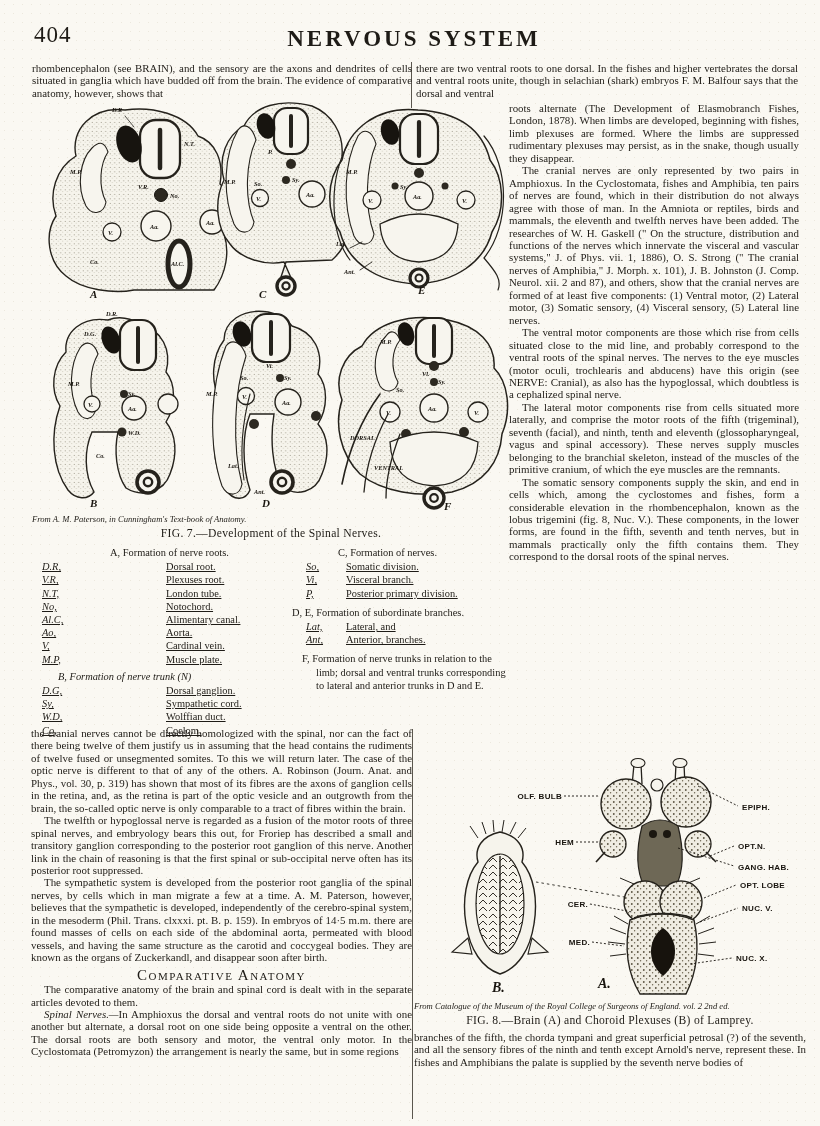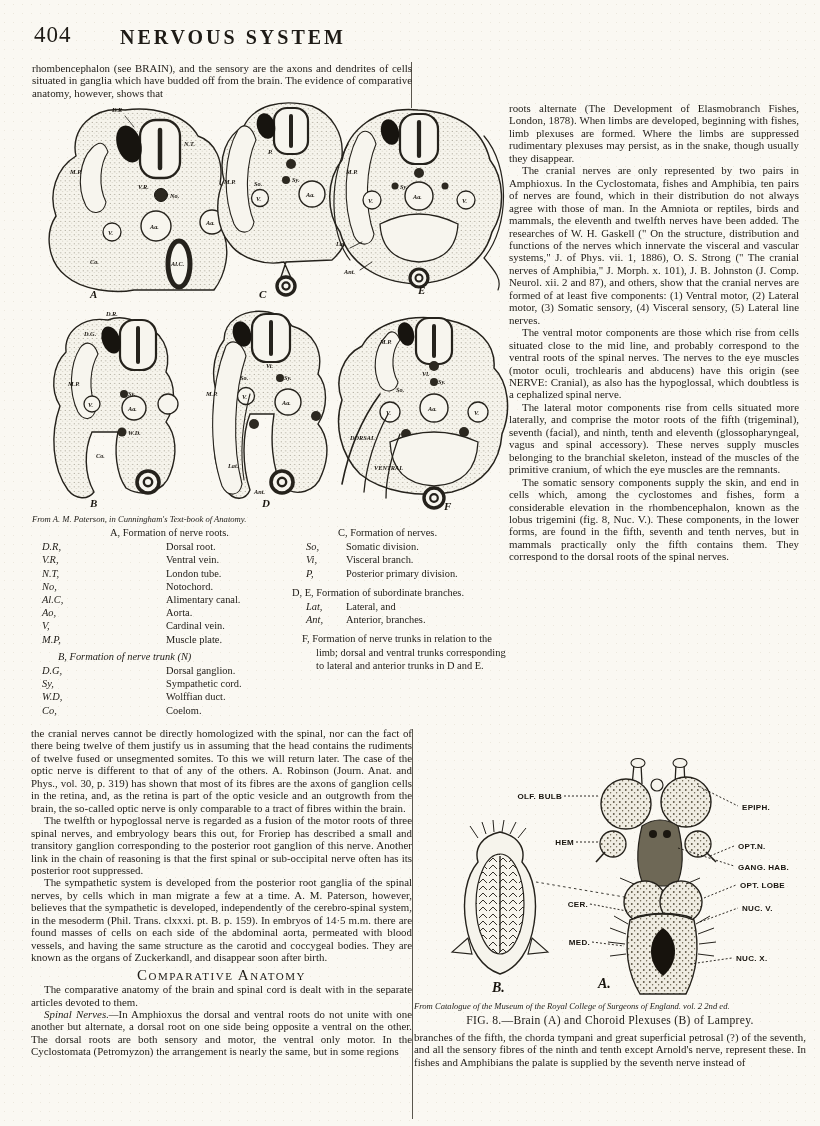--- a/index.html
+++ b/index.html
@@ -2,22 +2,22 @@
 <html><head>
 <meta charset="utf-8">
 <style>
   html,body{margin:0;padding:0;background:#d8d4cb;}
   .page{position:relative;width:820px;height:1126px;margin:0 auto;
     background:#faf8f2;
     background-image:radial-gradient(#ece8dd 0.5px, transparent 0.6px);
     background-size:9px 9px;
     color:#1e1b16;font-family:"Liberation Serif","DejaVu Serif",serif;overflow:hidden;}
   .pgnum{position:absolute;left:34px;top:22px;font-size:23px;letter-spacing:1px;}
-  .ptitle{position:absolute;left:120px;right:112px;top:26px;
-    font-size:20px;letter-spacing:3px;font-weight:bold;font-stretch:normal;}
+  .ptitle{position:absolute;left:120px;right:112px;top:26px;text-align:center;
+    font-size:23px;letter-spacing:3px;font-weight:bold;font-stretch:normal;}
   .bodytext{font-size:10.9px;line-height:12.45px;text-align:justify;}
   .bodytext p{margin:0;text-indent:13px;}
   .bodytext p.noind{text-indent:0;}
   .ital{font-style:italic;}
   .colL-top{position:absolute;left:32px;top:62px;width:380px;}
   .colR-top{position:absolute;left:416px;top:62px;width:382px;}
   .colR-narrow{position:absolute;left:509px;top:102px;width:290px;}
   .colR-tail{position:absolute;left:414px;top:735px;width:386px;}
   .colL-main{position:absolute;left:31px;top:727px;width:381px;}
   .vr{position:absolute;width:1px;background:#5a564d;}
@@ -29,21 +29,21 @@
   .attr{font-style:italic;font-size:8.6px;line-height:10px;margin:0;}
   .figcap{font-size:11.6px;text-align:center;letter-spacing:0.3px;margin:3px 0 4px 0;}
   .leg-cols{display:flex;font-size:10.4px;line-height:13.2px;}
   .leg-left{width:260px;}
   .leg-right{width:218px;}
   .leg-h{margin:2px 0 1px 0;}
   .leg-hA{padding-left:78px;}
   .leg-hB{padding-left:26px;margin-top:4px;font-style:italic;}
   .leg-hC{padding-left:46px;}
   .leg-hDE{margin-top:6px;}
-  .leg-row{display:flex;padding-left:10px;}
+  .leg-row{display:flex;padding-left:10px;text-decoration:underline;}
   .leg-abbr{width:124px;font-style:italic;flex:none;}
   .leg-right .leg-row{padding-left:14px;}
   .leg-right .leg-abbr{width:40px;}
   .leg-f{margin-top:6px;padding-left:24px;text-indent:-14px;}
   .subhead{font-variant:small-caps;text-align:center;font-size:15px;
     letter-spacing:1.5px;margin:5px 0 2px 0 !important;text-indent:0 !important;}
   .fig8-block{position:absolute;left:414px;top:1001px;width:392px;}
   .fig8-block .attr{margin-bottom:1px;}
   svg text{font-family:"Liberation Serif","DejaVu Serif",serif;}
   .dlab{font-size:6.3px;font-style:italic;font-weight:bold;fill:#19150f;}
@@ -59,20 +59,23 @@
   <div class="pgnum">404</div>
   <div class="ptitle">NERVOUS SYSTEM</div>
 
   <div class="vr vr1"></div>
   <div class="vr vr2"></div>
 
   <div class="colL-top bodytext">
     <p class="noind">rhombencephalon (see BRAIN), and the sensory are the axons and dendrites of cells situated in ganglia which have budded off from the brain. The evidence of comparative anatomy, however, shows that</p>
   </div>
 
+  <div class="colR-top bodytext">
+    <p class="noind">there are two ventral roots to one dorsal. In the fishes and higher vertebrates the dorsal and ventral roots unite, though in selachian (shark) embryos F. M. Balfour says that the dorsal and ventral</p>
+  </div>
 
   <div class="colR-narrow bodytext">
     <p class="noind">roots alternate (The Development of Elasmobranch Fishes, London, 1878). When limbs are developed, beginning with fishes, limb plexuses are formed. Where the limbs are suppressed rudimentary plexuses may persist, as in the snake, though usually they disappear.</p>
     <p>The cranial nerves are only represented by two pairs in Amphioxus. In the Cyclostomata, fishes and Amphibia, ten pairs of nerves are found, which in their distribution do not always agree with those of man. In the Amniota or reptiles, birds and mammals, the eleventh and twelfth nerves have been added. The researches of W. H. Gaskell (" On the structure, distribution and functions of the nerves which innervate the visceral and vascular systems," J. of Phys. vii. 1, 1886), O. S. Strong (" The cranial nerves of Amphibia," J. Morph. x. 101), J. B. Johnston (J. Comp. Neurol. xii. 2 and 87), and others, show that the cranial nerves are formed of at least five components: (1) Ventral motor, (2) Lateral motor, (3) Somatic sensory, (4) Visceral sensory, (5) Lateral line nerves.</p>
     <p>The ventral motor components are those which rise from cells situated close to the mid line, and probably correspond to the ventral roots of the spinal nerves. The nerves to the eye muscles (motor oculi, trochlearis and abducens) have this origin (see NERVE: Cranial), as also has the hypoglossal, which doubtless is a cephalized spinal nerve.</p>
     <p>The lateral motor components rise from cells situated more laterally, and comprise the motor roots of the fifth (trigeminal), seventh (facial), and ninth, tenth and eleventh (glossopharyngeal, vagus and spinal accessory). These nerves supply muscles belonging to the branchial skeleton, instead of the muscles of the primitive cranium, of which the eye muscles are the remnants.</p>
     <p>The somatic sensory components supply the skin, and end in cells which, among the cyclostomes and fishes, form a considerable elevation in the rhombencephalon, known as the lobus trigemini (fig. 8, Nuc. V.). These components, in the lower forms, are found in the fifth, seventh and tenth nerves, but in mammals practically only the fifth contains them. They correspond to the dorsal roots of the spinal nerves.</p>
   </div>
 
 
@@ -237,30 +240,31 @@
       <text class="dlab" x="400" y="317">Aa.</text>
       <text class="dlab" x="446" y="321">V.</text>
       <text class="dlab" x="322" y="346">DORSAL</text>
       <text class="dlab" x="346" y="376">VENTRAL</text>
       <text class="dletter" x="416" y="416">F</text>
     </g>
   </svg>
 
   <div class="legend">
     <p class="attr">From A. M. Paterson, in Cunningham's Text-book of Anatomy.</p>
+    <div class="figcap">FIG. 7.—Development of the Spinal Nerves.</div>
     <div class="leg-cols">
       <div class="leg-left">
         <div class="leg-h leg-hA">A, Formation of nerve roots.</div>
         <div class="leg-row">
             <span class="leg-abbr">D.R,</span>
             <span>Dorsal root.</span>
           </div>
         <div class="leg-row">
             <span class="leg-abbr">V.R,</span>
-            <span>Ventral vein.</span>
+            <span>Plexuses root.</span>
           </div>
         <div class="leg-row">
             <span class="leg-abbr">N.T,</span>
             <span>London tube.</span>
           </div>
         <div class="leg-row">
             <span class="leg-abbr">No,</span>
             <span>Notochord.</span>
           </div>
         <div class="leg-row">
@@ -420,17 +424,17 @@
     <text class="blab" x="150" y="155" text-anchor="end">CER.</text>
     <text class="blab" x="304" y="159">NUC. V.</text>
     <text class="blab" x="152" y="193" text-anchor="end">MED.</text>
     <text class="blab" x="298" y="209">NUC. X.</text>
   </svg>
 
   <div class="fig8-block">
     <p class="attr">From Catalogue of the Museum of the Royal College of Surgeons of England. vol. 2 2nd ed.</p>
     <div class="figcap">FIG. 8.—Brain (A) and Choroid Plexuses (B) of Lamprey.</div>
     <div class="bodytext">
-      <p class="noind">branches of the fifth, the chorda tympani and great superficial petrosal (?) of the seventh, and all the sensory fibres of the ninth and tenth except Arnold's nerve, represent these. In fishes and Amphibians the palate is supplied by the seventh nerve instead of</p>
+      <p class="noind">branches of the fifth, the chorda tympani and great superficial petrosal (?) of the seventh, and all the sensory fibres of the ninth and tenth except Arnold's nerve, represent these. In fishes and Amphibians the palate is supplied by the seventh nerve bodies of</p>
     </div>
   </div>
 
 </div>
 
 </body></html>

